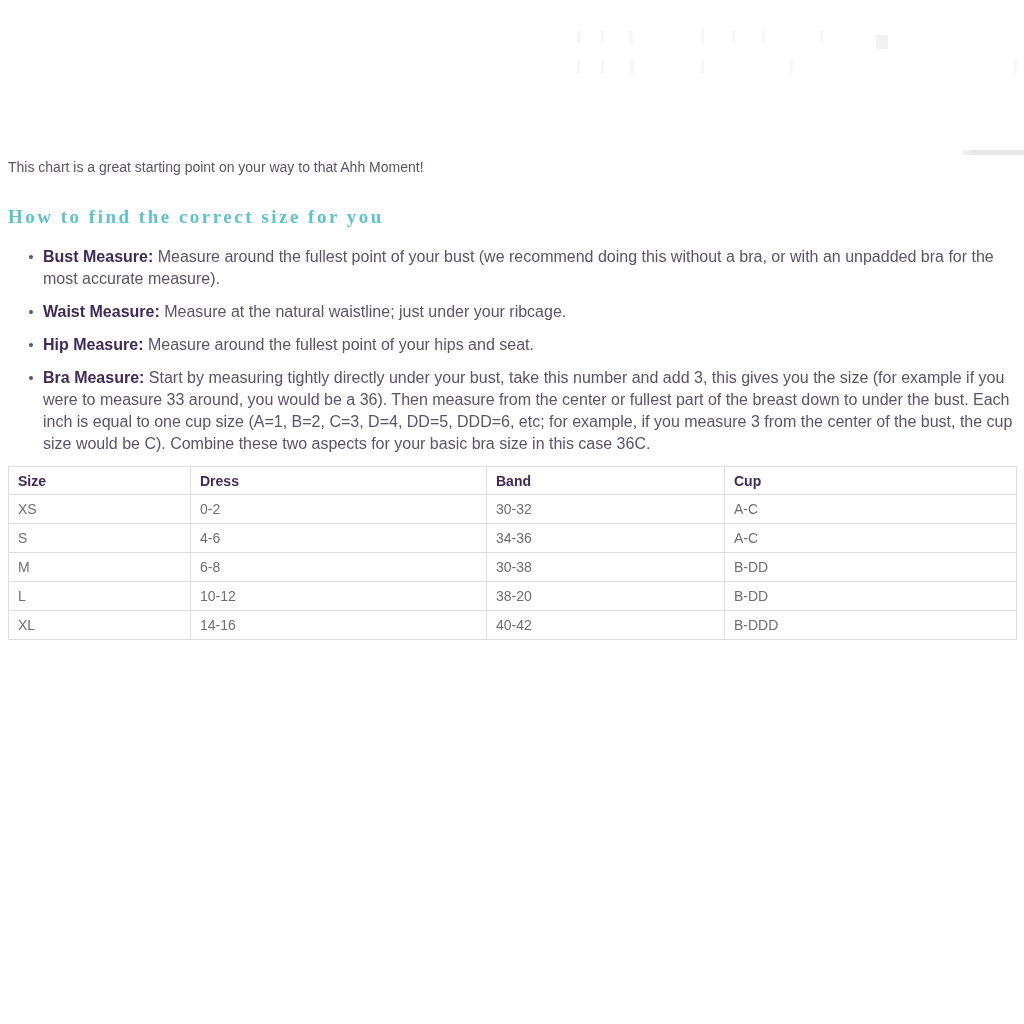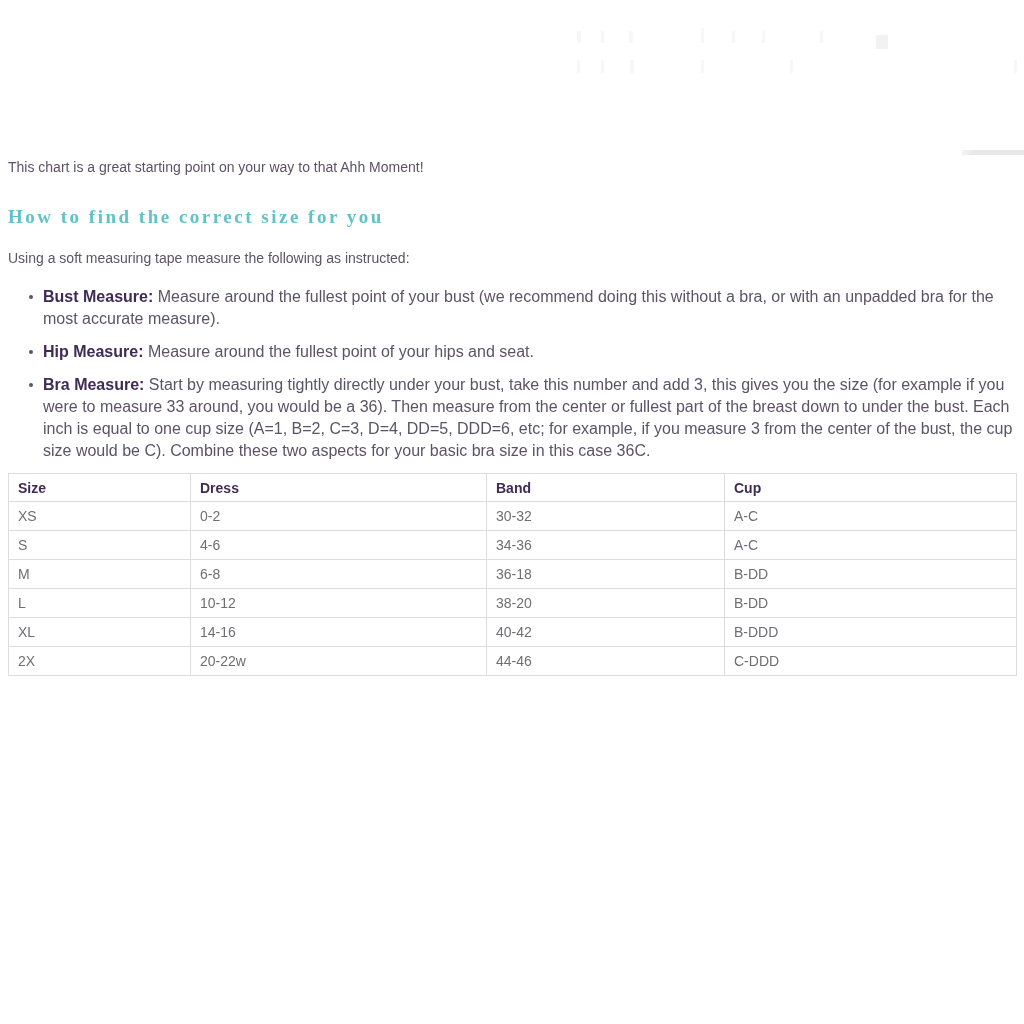--- a/index.html
+++ b/index.html
@@ -116,25 +116,27 @@
   <div class="ghost" style="left:1014px;top:60px;width:3px;height:13px;"></div>
 
   <div class="hscroll"></div>
 
   <div class="content">
 
     <p class="intro">This chart is a great starting point on your way to that Ahh Moment!</p>
 
     <h2 class="h2-howto">How to find the correct size for you</h2>
 
-    <p class="lead">Using a soft measuring tape measure the following as instructed:</p>
 
     <ul class="measure-list">
       <li>
         <span class="bullet-label">Bust Measure:</span><span> Measure around the fullest point of your bust (we recommend doing this without a bra, or with an unpadded bra for the most accurate measure).</span>
+      </li>
+      <li>
+        <span class="bullet-label">Waist Measure:</span><span> Measure at the natural waistline; just under your ribcage.</span>
       </li>
       <li>
         <span class="bullet-label">Hip Measure:</span><span> Measure around the fullest point of your hips and seat.</span>
       </li>
       <li>
         <span class="bullet-label">Bra Measure:</span><span> Start by measuring tightly directly under your bust, take this number and add 3, this gives you the size (for example if you were to measure 33 around, you would be a 36). Then measure from the center or fullest part of the breast down to under the bust. Each inch is equal to one cup size (A=1, B=2, C=3, D=4, DD=5, DDD=6, etc; for example, if you measure 3 from the center of the bust, the cup size would be C). Combine these two aspects for your basic bra size in this case 36C.</span>
       </li>
     </ul>
 
 
@@ -162,38 +164,32 @@
           </tr>
           <tr>
             <td>S</td>
             <td>4-6</td>
             <td>34-36</td>
             <td>A-C</td>
           </tr>
           <tr>
             <td>M</td>
             <td>6-8</td>
-            <td>36-18</td>
+            <td>30-38</td>
             <td>B-DD</td>
           </tr>
           <tr>
             <td>L</td>
             <td>10-12</td>
             <td>38-20</td>
             <td>B-DD</td>
           </tr>
           <tr>
             <td>XL</td>
             <td>14-16</td>
             <td>40-42</td>
             <td>B-DDD</td>
           </tr>
-          <tr>
-            <td>2X</td>
-            <td>20-22w</td>
-            <td>44-46</td>
-            <td>C-DDD</td>
-          </tr>
         </tbody>
     </table>
 
   </div>
 </div>
 
 </body></html>

